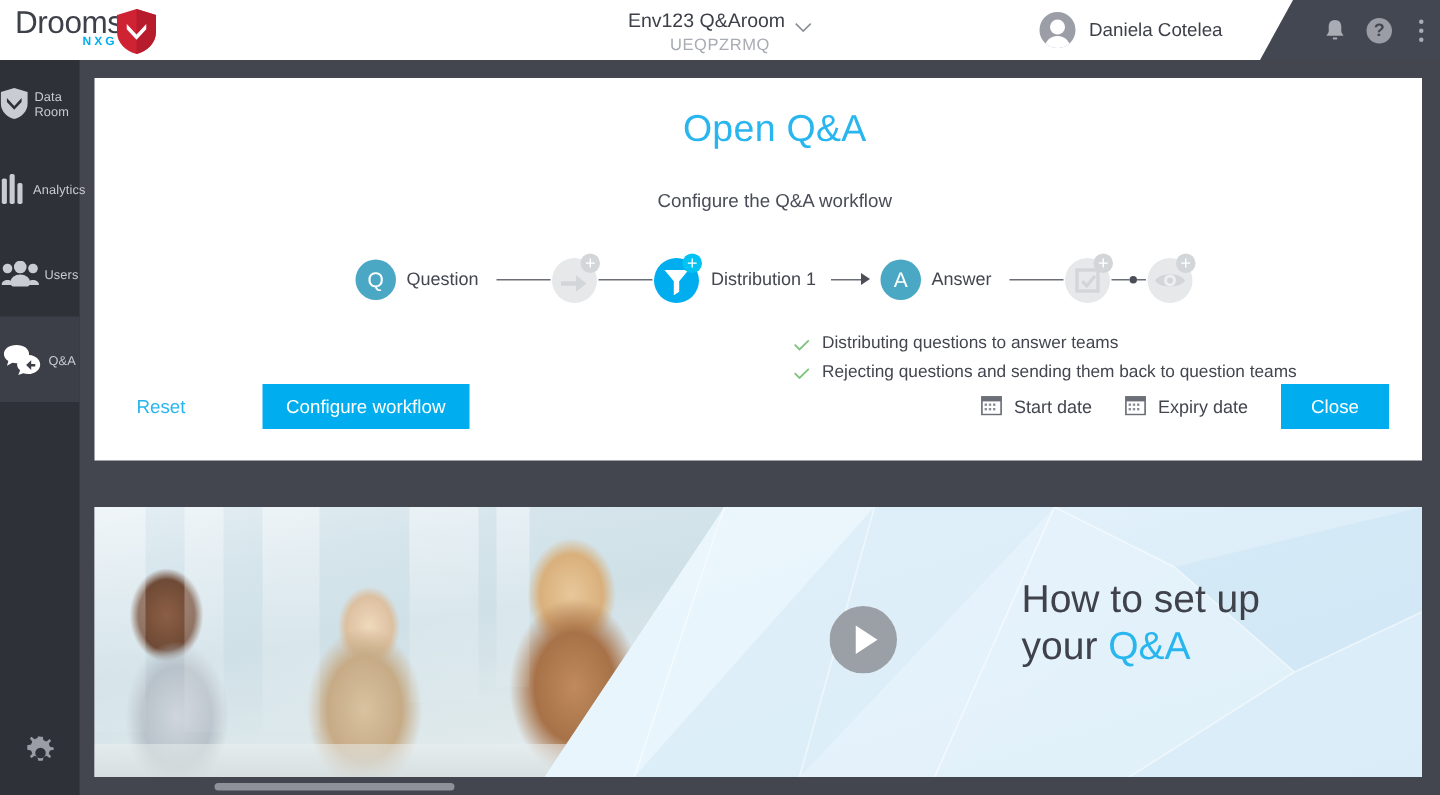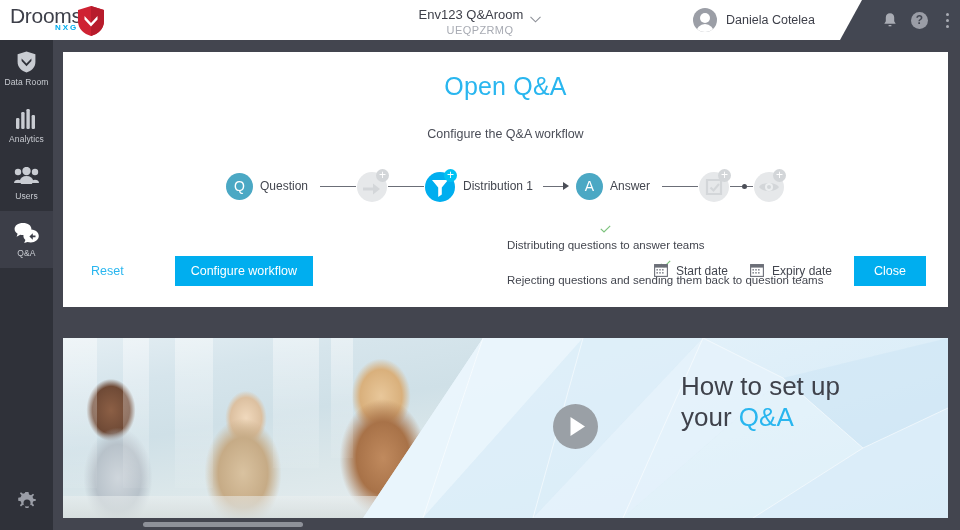--- a/index.html
+++ b/index.html
@@ -35,45 +35,45 @@
   .user-name { font-size: 12.5px; color: #3d3f49; }
 
   .header-icons { position: absolute; right: 8px; top: 0; height: 40px; display: flex; align-items: center; gap: 14px; }
   .hicon { cursor: pointer; display: flex; align-items: center; justify-content: center; }
   .qmark { width: 17px; height: 17px; border-radius: 50%; background: #9a9da6; color: #434752; font-size: 12px; font-weight: bold; display:flex; align-items:center; justify-content:center; }
   .kebab { width: 4px; display: flex; flex-direction: column; gap: 3px; align-items: center; padding: 0 5px; }
   .kebab i { width: 3px; height: 3px; border-radius: 50%; background: #a9acb4; display: block; }
 
   
   .sidebar { position: absolute; left: 0; top: 40px; width: 53px; height: 490px; background: #2f3139; }
-  .nav-item { width: 53px; height: 57px; display: flex; flex-direction: column; align-items: center; justify-content: center; gap: 4px; cursor: pointer; }
+  .nav-item { width: 53px; height: 57px; display: flex; align-items: center; justify-content: center; gap: 4px; cursor: pointer; }
   .nav-item.active { background: #3c3e48; }
   .nav-label { font-size: 8.5px; color: #c9ccd2; letter-spacing: 0.1px; }
   .nav-ico { height: 22px; display: flex; align-items: center; justify-content: center; }
   .gear-wrap { position: absolute; left: 0; bottom: 12px; width: 53px; display: flex; justify-content: center; cursor: pointer; }
 
   
-  .card { position: absolute; left: 63px; top: 52px; width: 885px; height: 255px; background: #ffffff; }
+  .card { position: absolute; left: 63px; top: 52px; width: 885px; height: 255px; background: #ffffff; padding-left: 22px; }
   .card-title { text-align: center; font-size: 25px; color: #29b6ef; font-weight: 400; margin-top: 20px; letter-spacing: 0.2px; }
   .card-sub { text-align: center; font-size: 12.5px; color: #4a4d57; margin-top: 26px; }
 
   
   .flow { display: flex; align-items: center; justify-content: center; margin-top: 22px; height: 46px; }
   .node { display: flex; align-items: center; }
   .circ { width: 27px; height: 27px; border-radius: 50%; display: flex; align-items: center; justify-content: center; color: #fff; font-size: 14px; font-weight: 500; }
   .node-label { font-size: 12px; color: #43464f; margin-left: 7px; }
   .line { width: 36px; height: 1px; background: #6b6e77; }
   .line.short { width: 20px; }
   .arrow-head { width: 0; height: 0; border-left: 6px solid #4b4e57; border-top: 4px solid transparent; border-bottom: 4px solid transparent; }
   .dot { width: 5px; height: 5px; border-radius: 50%; background: #4b4e57; }
   .badge-ico { position: relative; width: 32px; height: 32px; cursor: pointer; }
   .plus-badge { position: absolute; right: -1px; top: -1px; width: 13px; height: 13px; border-radius: 50%; display: flex; align-items: center; justify-content: center; color: #fff; font-size: 12px; line-height: 11px; font-weight: 300; }
 
   .bullets { margin: 14px 0 0 0; display: flex; flex-direction: column; align-items: flex-start; padding-left: 444px; gap: 7px; }
-  .bullet { display: flex; align-items: center; gap: 8px; font-size: 11.5px; color: #43464f; flex-direction: column; }
+  .bullet { display: flex; align-items: center; gap: 8px; font-size: 11.5px; color: #43464f; }
   .chk { width: 11px; height: 8px; }
 
   
   .card-footer { position: absolute; left: 0; right: 0; bottom: 0; height: 72px; display: flex; align-items: center; padding: 0 22px; }
   .left-actions { display: flex; align-items: center; gap: 17px; }
   .link-btn { font-size: 12.5px; color: #29b6ef; cursor: pointer; padding: 4px 6px; }
   .btn-primary { background: #00aeef; color: #fff; font-size: 12.5px; border: none; padding: 0 16px; height: 30px; cursor: pointer; font-family: inherit; margin-left: 28px; }
   .right-actions { margin-left: auto; display: flex; align-items: center; gap: 22px; }
   .date-btn { display: flex; align-items: center; gap: 8px; font-size: 12px; color: #43464f; cursor: pointer; }
   .btn-close { background: #00aeef; color: #fff; font-size: 12.5px; border: none; width: 72px; height: 30px; cursor: pointer; font-family: inherit; }
@@ -85,21 +85,21 @@
       radial-gradient(ellipse 70px 95px at 320px 120px, #c08a5e 0%, #a87248 38%, rgba(168,114,72,0) 62%),
       radial-gradient(ellipse 38px 48px at 318px 58px, #e8c79a 0%, #d9b07c 55%, rgba(217,176,124,0) 78%),
       radial-gradient(ellipse 55px 78px at 180px 135px, #d9c2a0 0%, #c6ab86 45%, rgba(198,171,134,0) 70%),
       radial-gradient(ellipse 26px 34px at 183px 80px, #f0d9bd 0%, #dcc0a0 60%, rgba(220,192,160,0) 80%),
       radial-gradient(ellipse 48px 70px at 55px 140px, #cfd6dc 0%, #b8c2ca 48%, rgba(184,194,202,0) 72%),
       radial-gradient(ellipse 30px 38px at 48px 72px, #8c5f45 0%, #6f4a36 62%, rgba(111,74,54,0) 82%),
       linear-gradient(170deg, #e4eef3 0%, #d6e5ec 22%, #cfe0e7 45%, #dbe7ea 68%, #e8eef0 100%);
   }
   .pane { position: absolute; background: linear-gradient(180deg, rgba(255,255,255,0.42), rgba(255,255,255,0.06)); }
   .banner-geo { position: absolute; left: 0; top: 0; width: 885px; height: 180px; }
-  .banner-text { position: absolute; left: 618px; top: 33px; font-size: 26px; line-height: 31px; color: #3f424b; font-weight: 400; }
+  .banner-text { position: absolute; left: 618px; top: 46px; font-size: 26px; line-height: 31px; color: #3f424b; font-weight: 400; }
   .banner-text .hl { color: #29b6ef; }
   .play { position: absolute; left: 553px; top: 404px; width: 45px; height: 45px; }
   .scroll-bar { position: absolute; left: 63px; bottom: 0; width: 885px; height: 12px; background: #43454f; }
   .scroll-thumb { position: absolute; left: 80px; bottom: 3px; width: 160px; height: 5px; background: #8e9199; border-radius: 3px; cursor: pointer; }
 </style>
 </head>
 <body>
 
 <div id="app">
 

